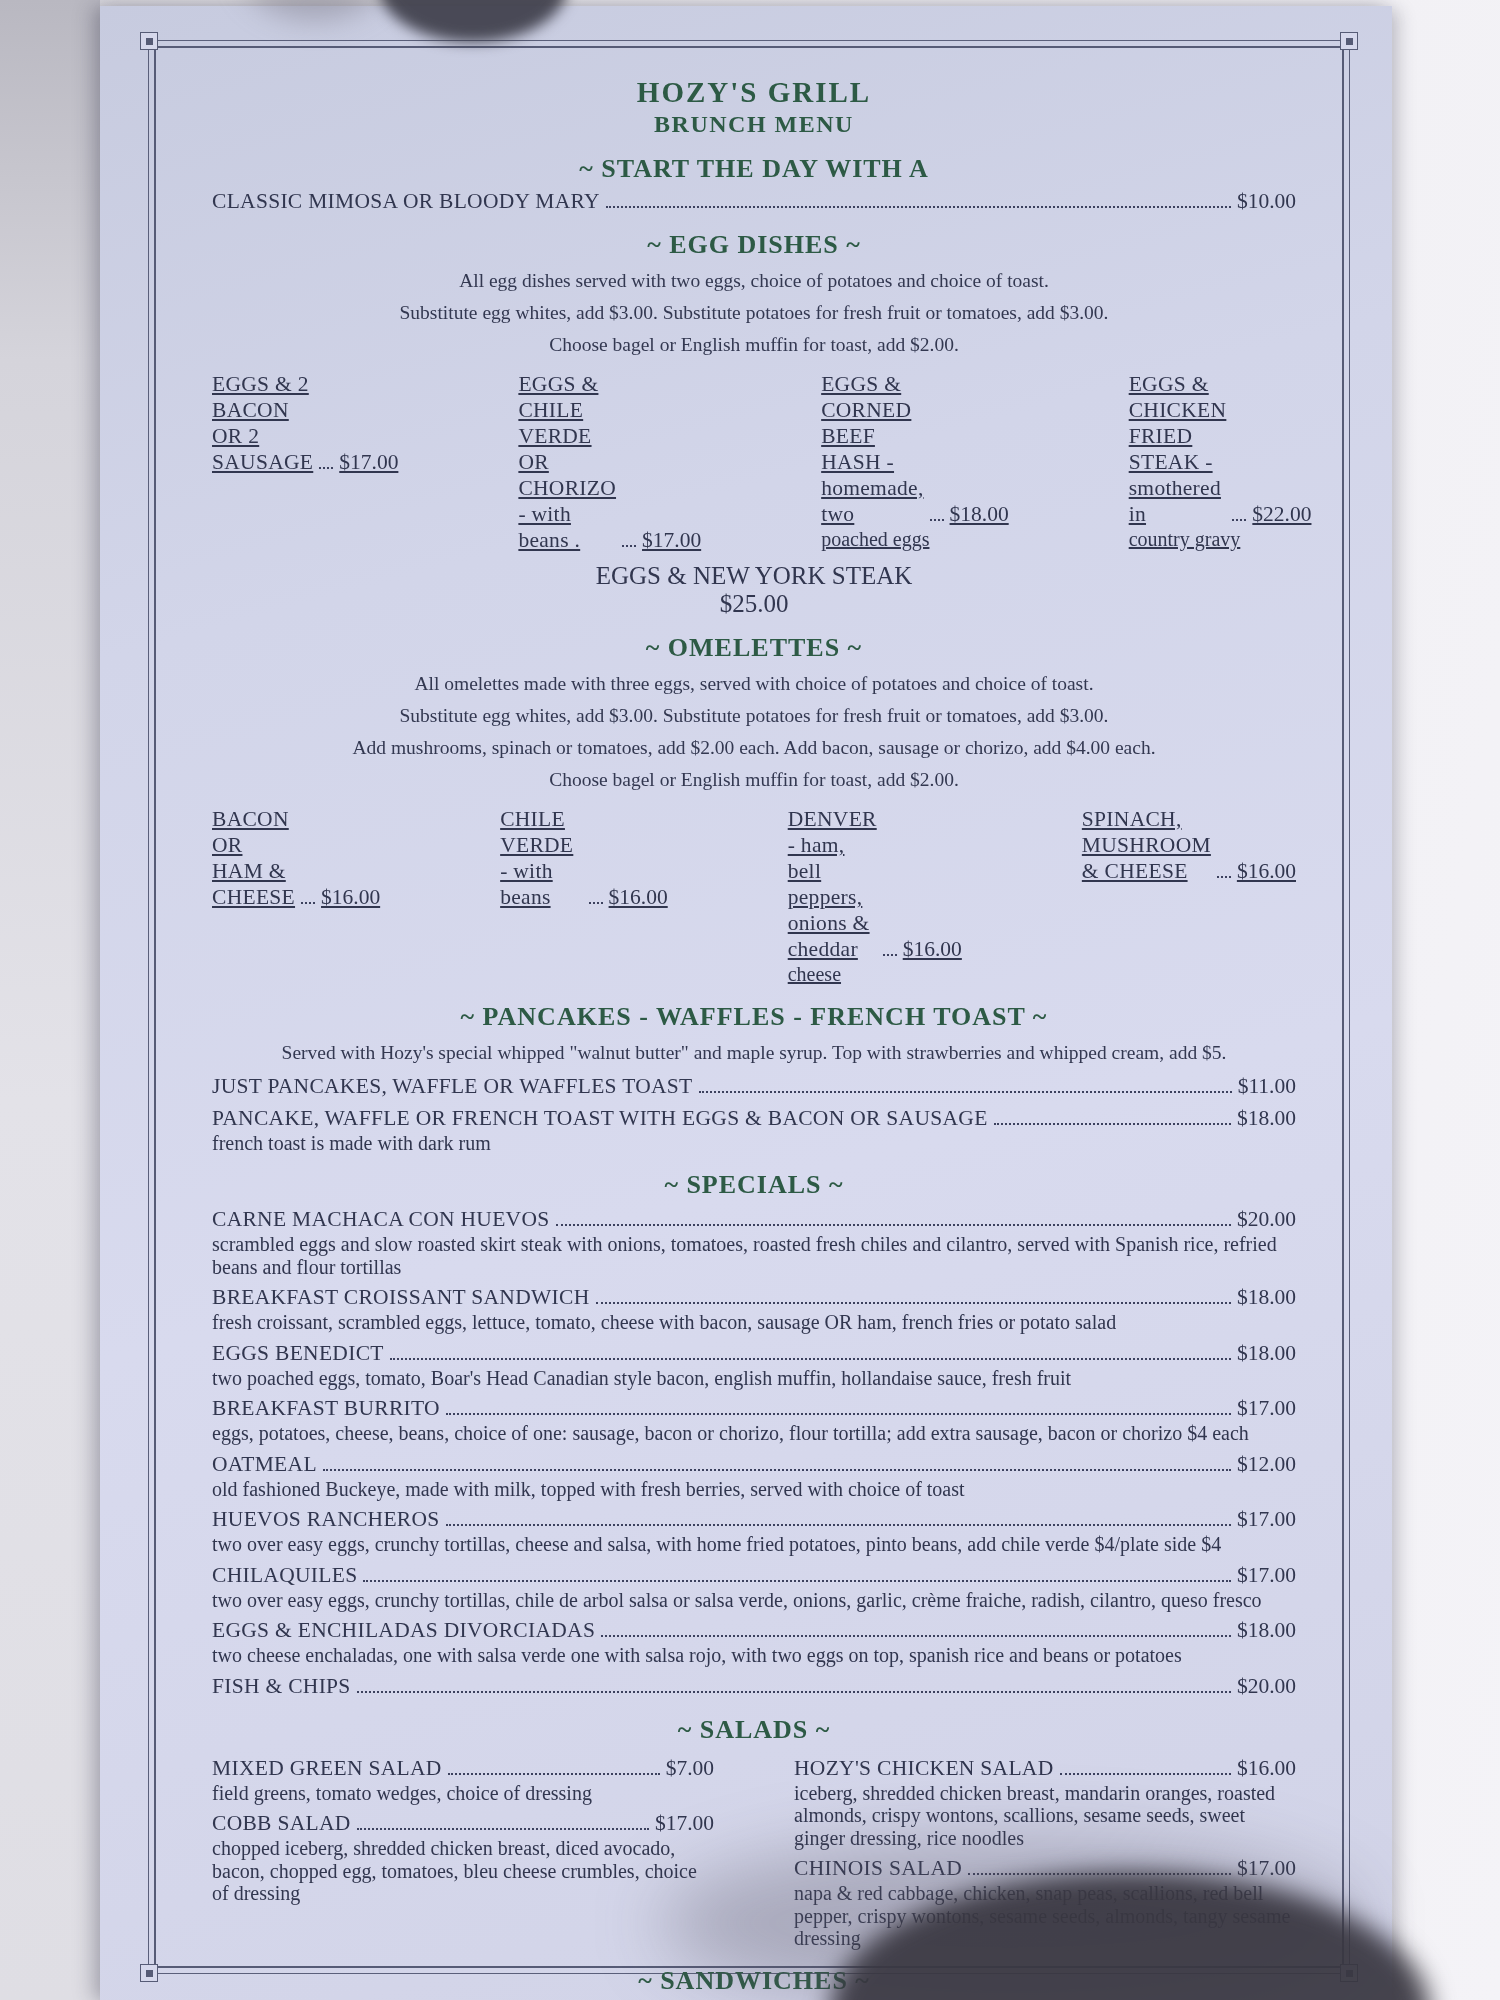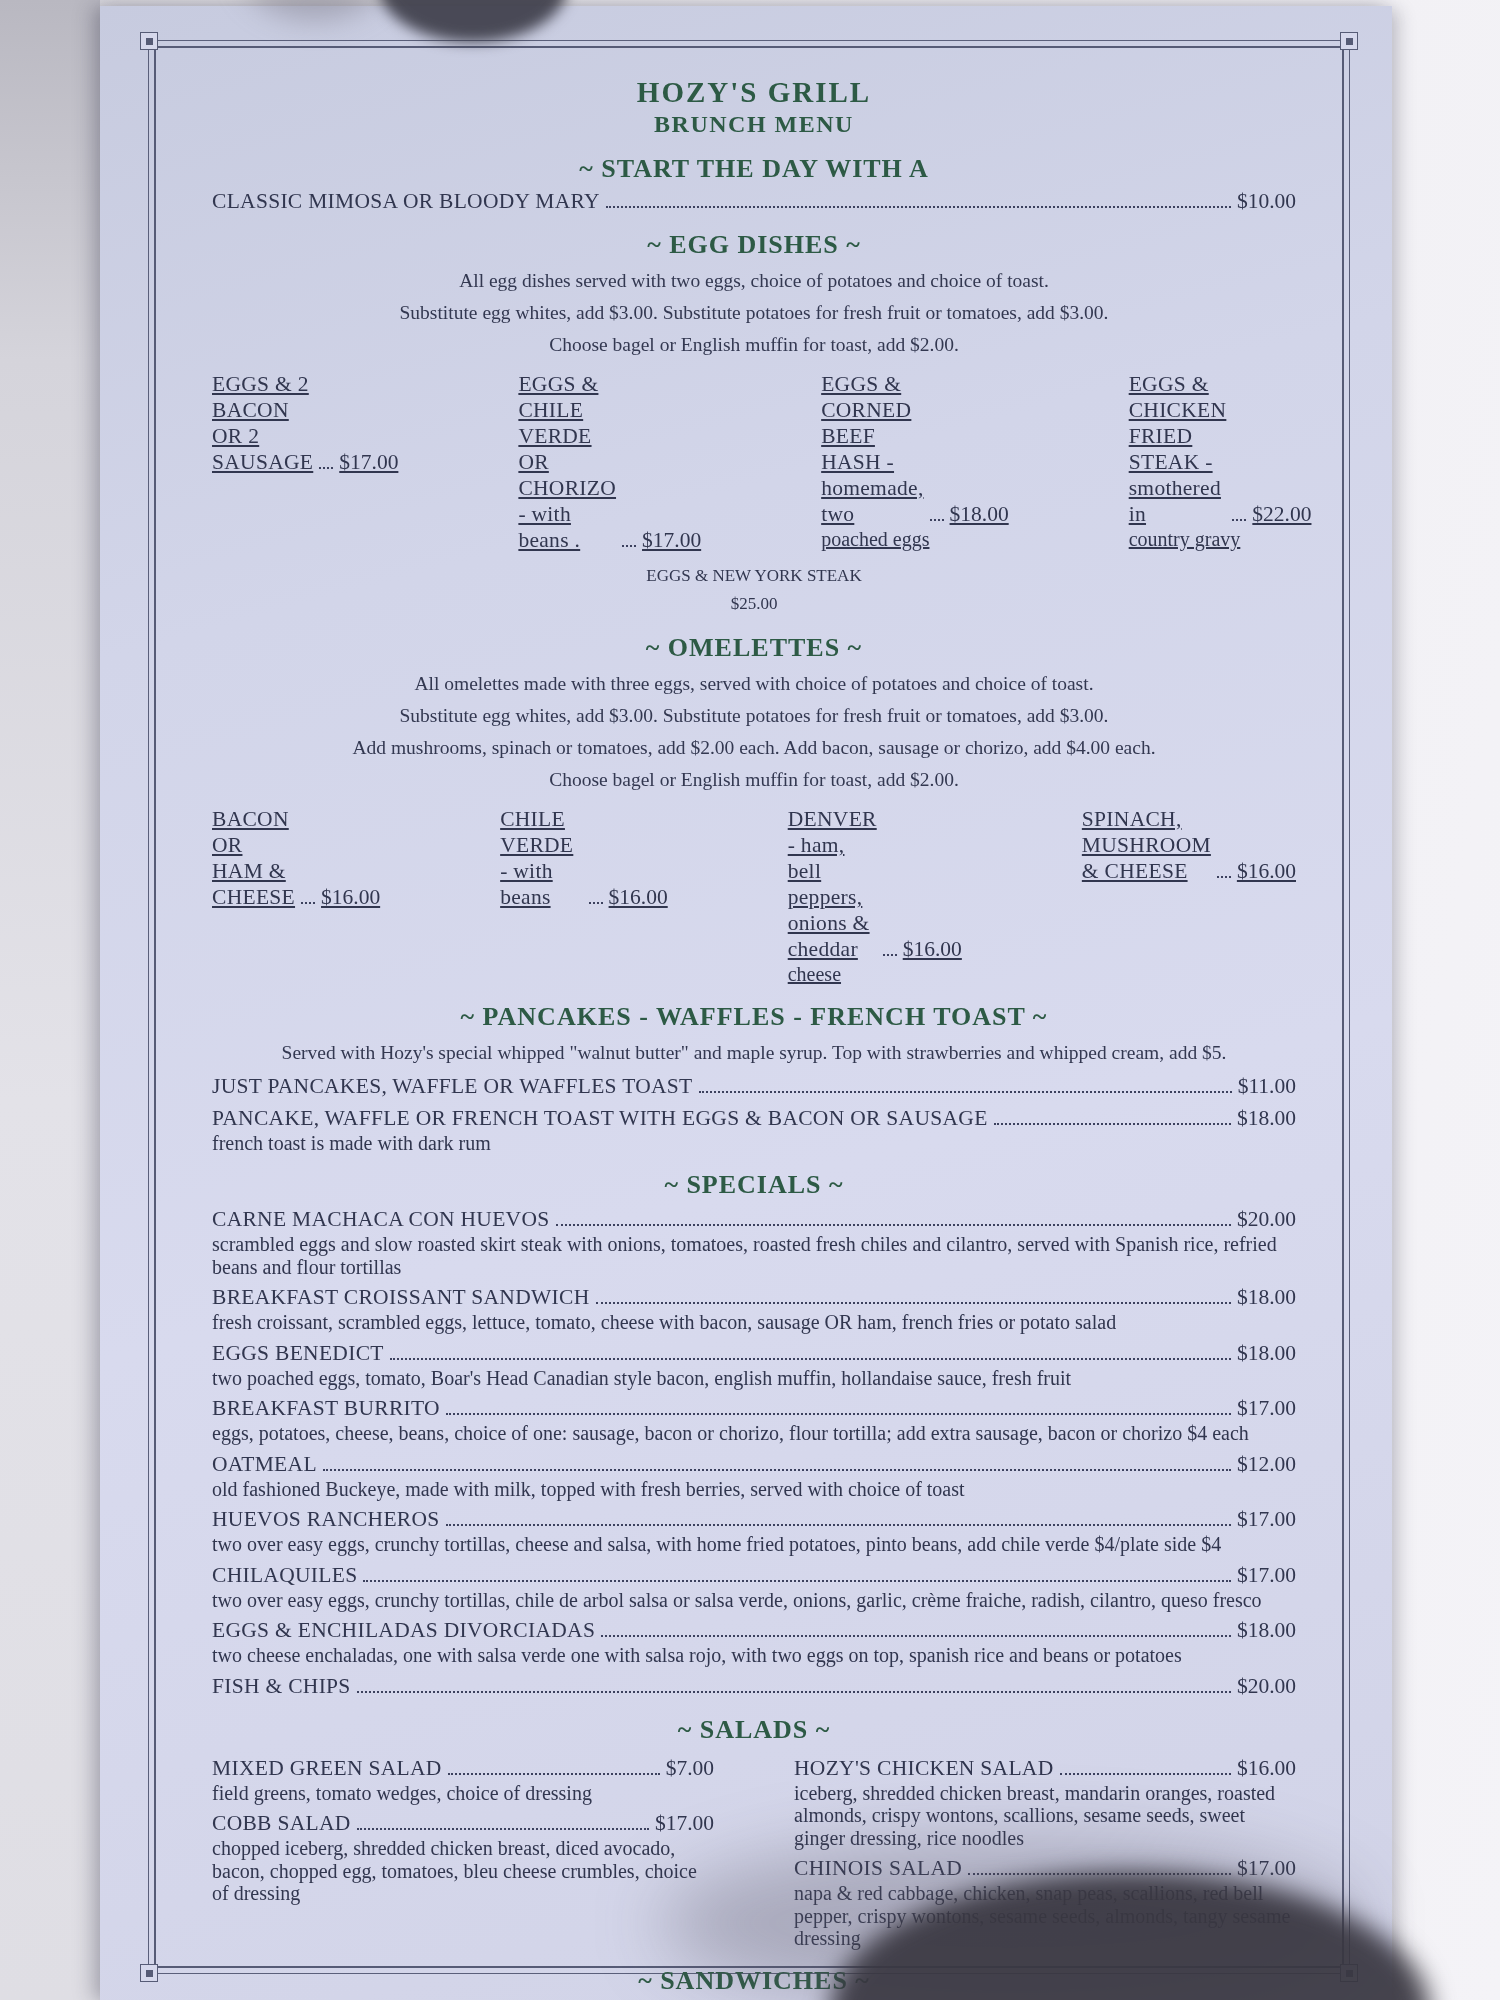--- a/index.html
+++ b/index.html
@@ -38,21 +38,21 @@
        color:#2d5a45;margin:16px 0 4px;}
   .note{font-size:19.5px;line-height:23px;text-align:center;margin:9px;color:#333851;}
   .item{margin-top:6px;}
   .item-row{display:flex;align-items:flex-end;font-size:21.5px;line-height:26px;}
   .nm{letter-spacing:.3px;}
   .dots{flex:1 1 auto;min-width:14px;border-bottom:2px dotted #3c415e;margin:0 6px 6px 6px;}
   .pr{white-space:nowrap;}
   .desc{font-size:20px;line-height:22.5px;margin:1px 0 0;color:#31364f;}
   .cols{display:grid;grid-template-columns:1fr 1fr 1fr 1fr;column-gap:120px;text-decoration:underline;}
   .cols2{display:grid;grid-template-columns:1fr 1fr;column-gap:80px;align-items:start;font-family:Liberation Serif, serif;}
-  .feature{text-align:center;margin-top:10px;font-size:17px;line-height:26px;}
+  .feature{text-align:center;margin-top:10px;font-size:25px;line-height:26px;}
   .feature .fprice{margin-top:2px;}
 
   
   .blob-top{
     position:absolute;left:378px;top:-74px;width:190px;height:116px;
     background:rgba(62,62,74,.92);border-radius:50%;filter:blur(7px);z-index:6;
   }
   .blob-top2{
     position:absolute;left:240px;top:-90px;width:150px;height:110px;
     background:rgba(120,118,130,.45);border-radius:50%;filter:blur(14px);z-index:6;

